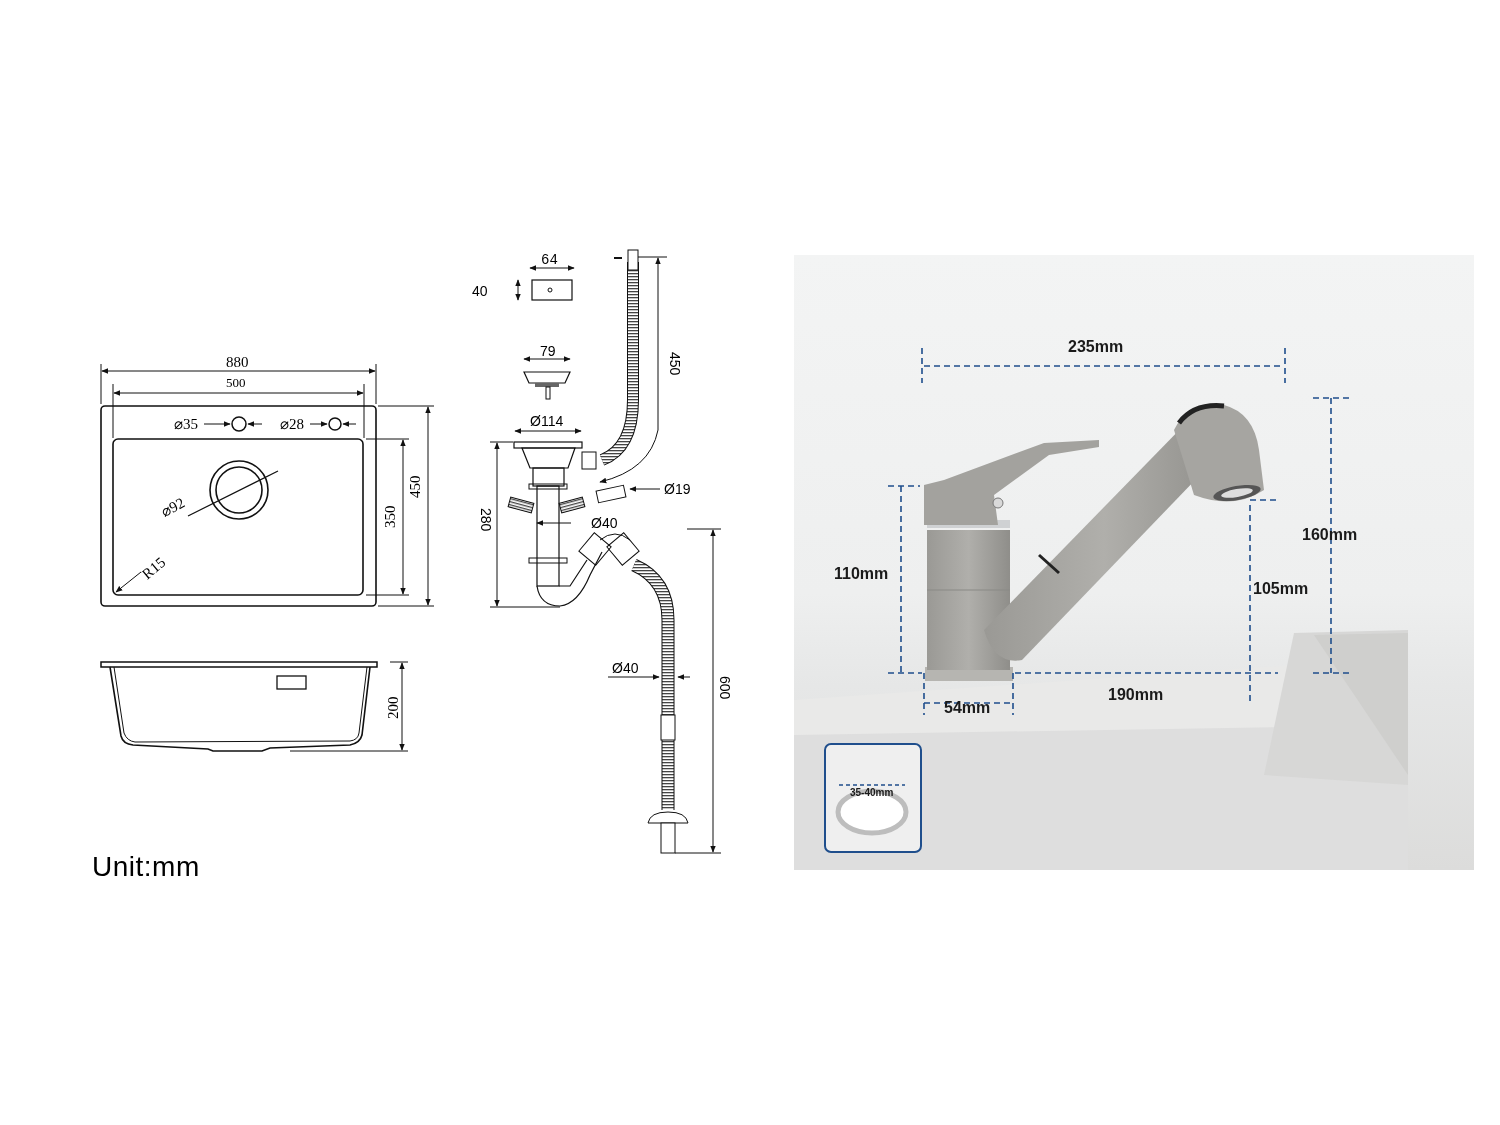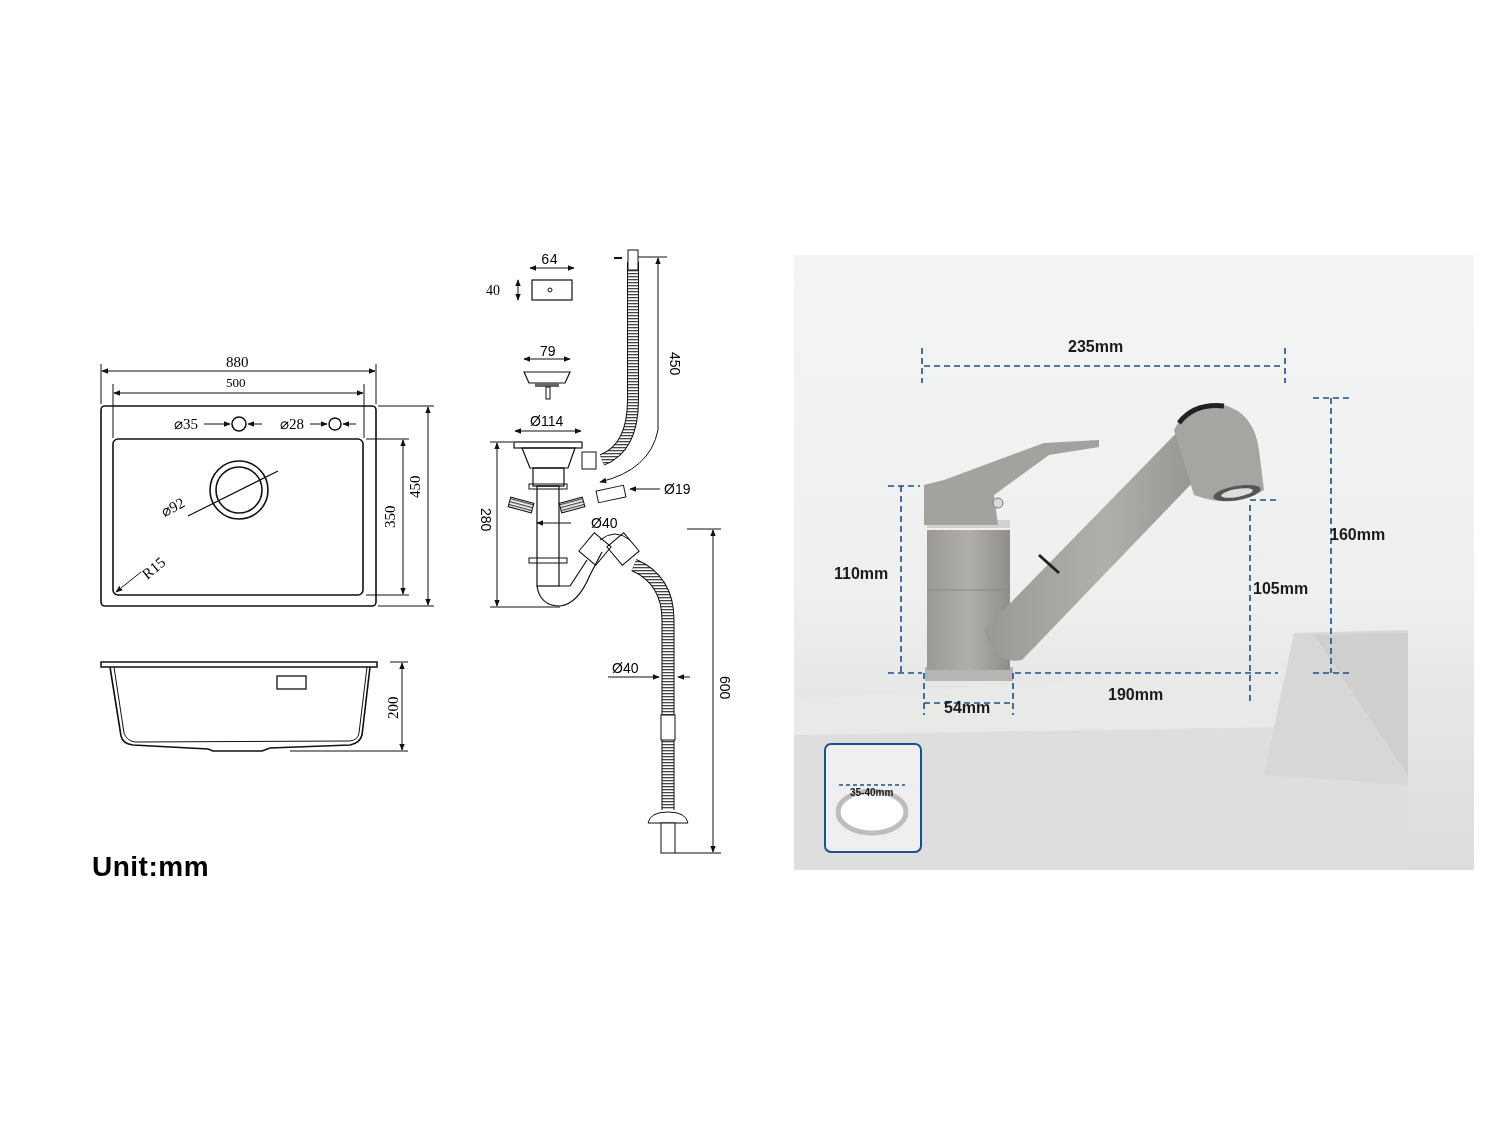--- a/index.html
+++ b/index.html
@@ -1,21 +1,21 @@
 <!DOCTYPE html>
 <html><head>
 <meta charset="utf-8">
 <style>
   html,body{margin:0;padding:0;background:#ffffff;}
   body{width:1500px;height:1125px;position:relative;overflow:hidden;font-family:"Liberation Serif",serif;}
   .abs{position:absolute;}
   svg{position:absolute;left:0;top:0;}
   .dim{font-family:"Liberation Serif","DejaVu Serif",serif;font-size:15px;fill:#111;}
   .dims{font-family:"Liberation Sans","DejaVu Sans",sans-serif;font-size:14px;fill:#111;}
-  .unit{position:absolute;left:92px;top:851px;font-family:"Liberation Sans","DejaVu Sans",sans-serif;font-weight:bold;font-size:28px;color:#000;letter-spacing:0.5px;}
+  .unit{position:absolute;left:92px;top:851px;font-family:"Liberation Sans","DejaVu Sans",sans-serif;font-weight:normal;font-size:28px;color:#000;letter-spacing:0.5px;}
   .photo{position:absolute;left:794px;top:255px;width:680px;height:615px;overflow:hidden;
     background:linear-gradient(180deg,#f3f4f4 0%,#eeefef 55%,#e6e7e7 70%,#dcdcdb 100%);}
   .plabel{position:absolute;font-family:"Liberation Sans","DejaVu Sans",sans-serif;font-weight:bold;font-size:16px;color:#1a1a1a;white-space:nowrap;}
 </style>
 </head>
 <body>
 
 <div>
 <svg width="1500" height="1125">
   <defs>
@@ -138,21 +138,21 @@
   <rect x="661" y="823" width="14" height="30" fill="#fff" stroke="#111"></rect>
   <line x1="608" y1="677" x2="659" y2="677" stroke="#111" stroke-width="1" marker-end="url(#ah2)"></line>
   <line x1="690" y1="677" x2="678" y2="677" stroke="#111" stroke-width="1" marker-end="url(#ah2)"></line>
 
   <line x1="687" y1="529" x2="721" y2="529" stroke="#111" stroke-width="1"></line>
   <line x1="675" y1="853" x2="721" y2="853" stroke="#111" stroke-width="1"></line>
   <line x1="713" y1="530" x2="713" y2="852" stroke="#111" stroke-width="1" marker-start="url(#ah2)" marker-end="url(#ah2)"></line>
 </svg>
 
 <div class="abs dims" style="left:541px;top:252px;font-family:Liberation Mono, monospace;">64</div>
-<div class="abs dims" style="left:486px;top:283px;font-family:Liberation Serif, serif;">40</div>
+<div class="abs dims" style="left:472px;top:283px;">40</div>
 <div class="abs dims" style="left:540px;top:343px;">79</div>
 <div class="abs dims" style="left:530px;top:413px;">Ø114</div>
 <div class="abs dims" style="left:683px;top:352px;transform:rotate(90deg);transform-origin:left top;">450</div>
 <div class="abs dims" style="left:664px;top:481px;">Ø19</div>
 <div class="abs dims" style="left:591px;top:515px;">Ø40</div>
 <div class="abs dims" style="left:494px;top:508px;transform:rotate(90deg);transform-origin:left top;">280</div>
 <div class="abs dims" style="left:612px;top:660px;">Ø40</div>
 <div class="abs dims" style="left:733px;top:676px;transform:rotate(90deg);transform-origin:left top;">600</div>
 </div>
 
@@ -210,15 +210,15 @@
 
     <rect x="31" y="489" width="96" height="108" rx="6" fill="#efefef" stroke="#1f4e8c" stroke-width="2"></rect>
     <line x1="45" y1="530" x2="111" y2="530" stroke="#1f4e8c" stroke-width="1.4" stroke-dasharray="4,3"></line>
     <ellipse cx="78" cy="557" rx="34" ry="21" fill="#ffffff" stroke="#bdbdbd" stroke-width="5"></ellipse>
   </svg>
   <div class="plabel" style="left:274px;top:83px;">235mm</div>
   <div class="plabel" style="left:40px;top:310px;">110mm</div>
   <div class="plabel" style="left:150px;top:444px;">54mm</div>
   <div class="plabel" style="left:314px;top:431px;">190mm</div>
   <div class="plabel" style="left:459px;top:325px;">105mm</div>
-  <div class="plabel" style="left:536px;top:271px;">160mm</div>
+  <div class="plabel" style="left:508px;top:271px;">160mm</div>
   <div class="plabel" style="left:56px;top:504px;font-size:10px;margin-top:28px;">35-40mm</div>
 </div>
 
 </body></html>

